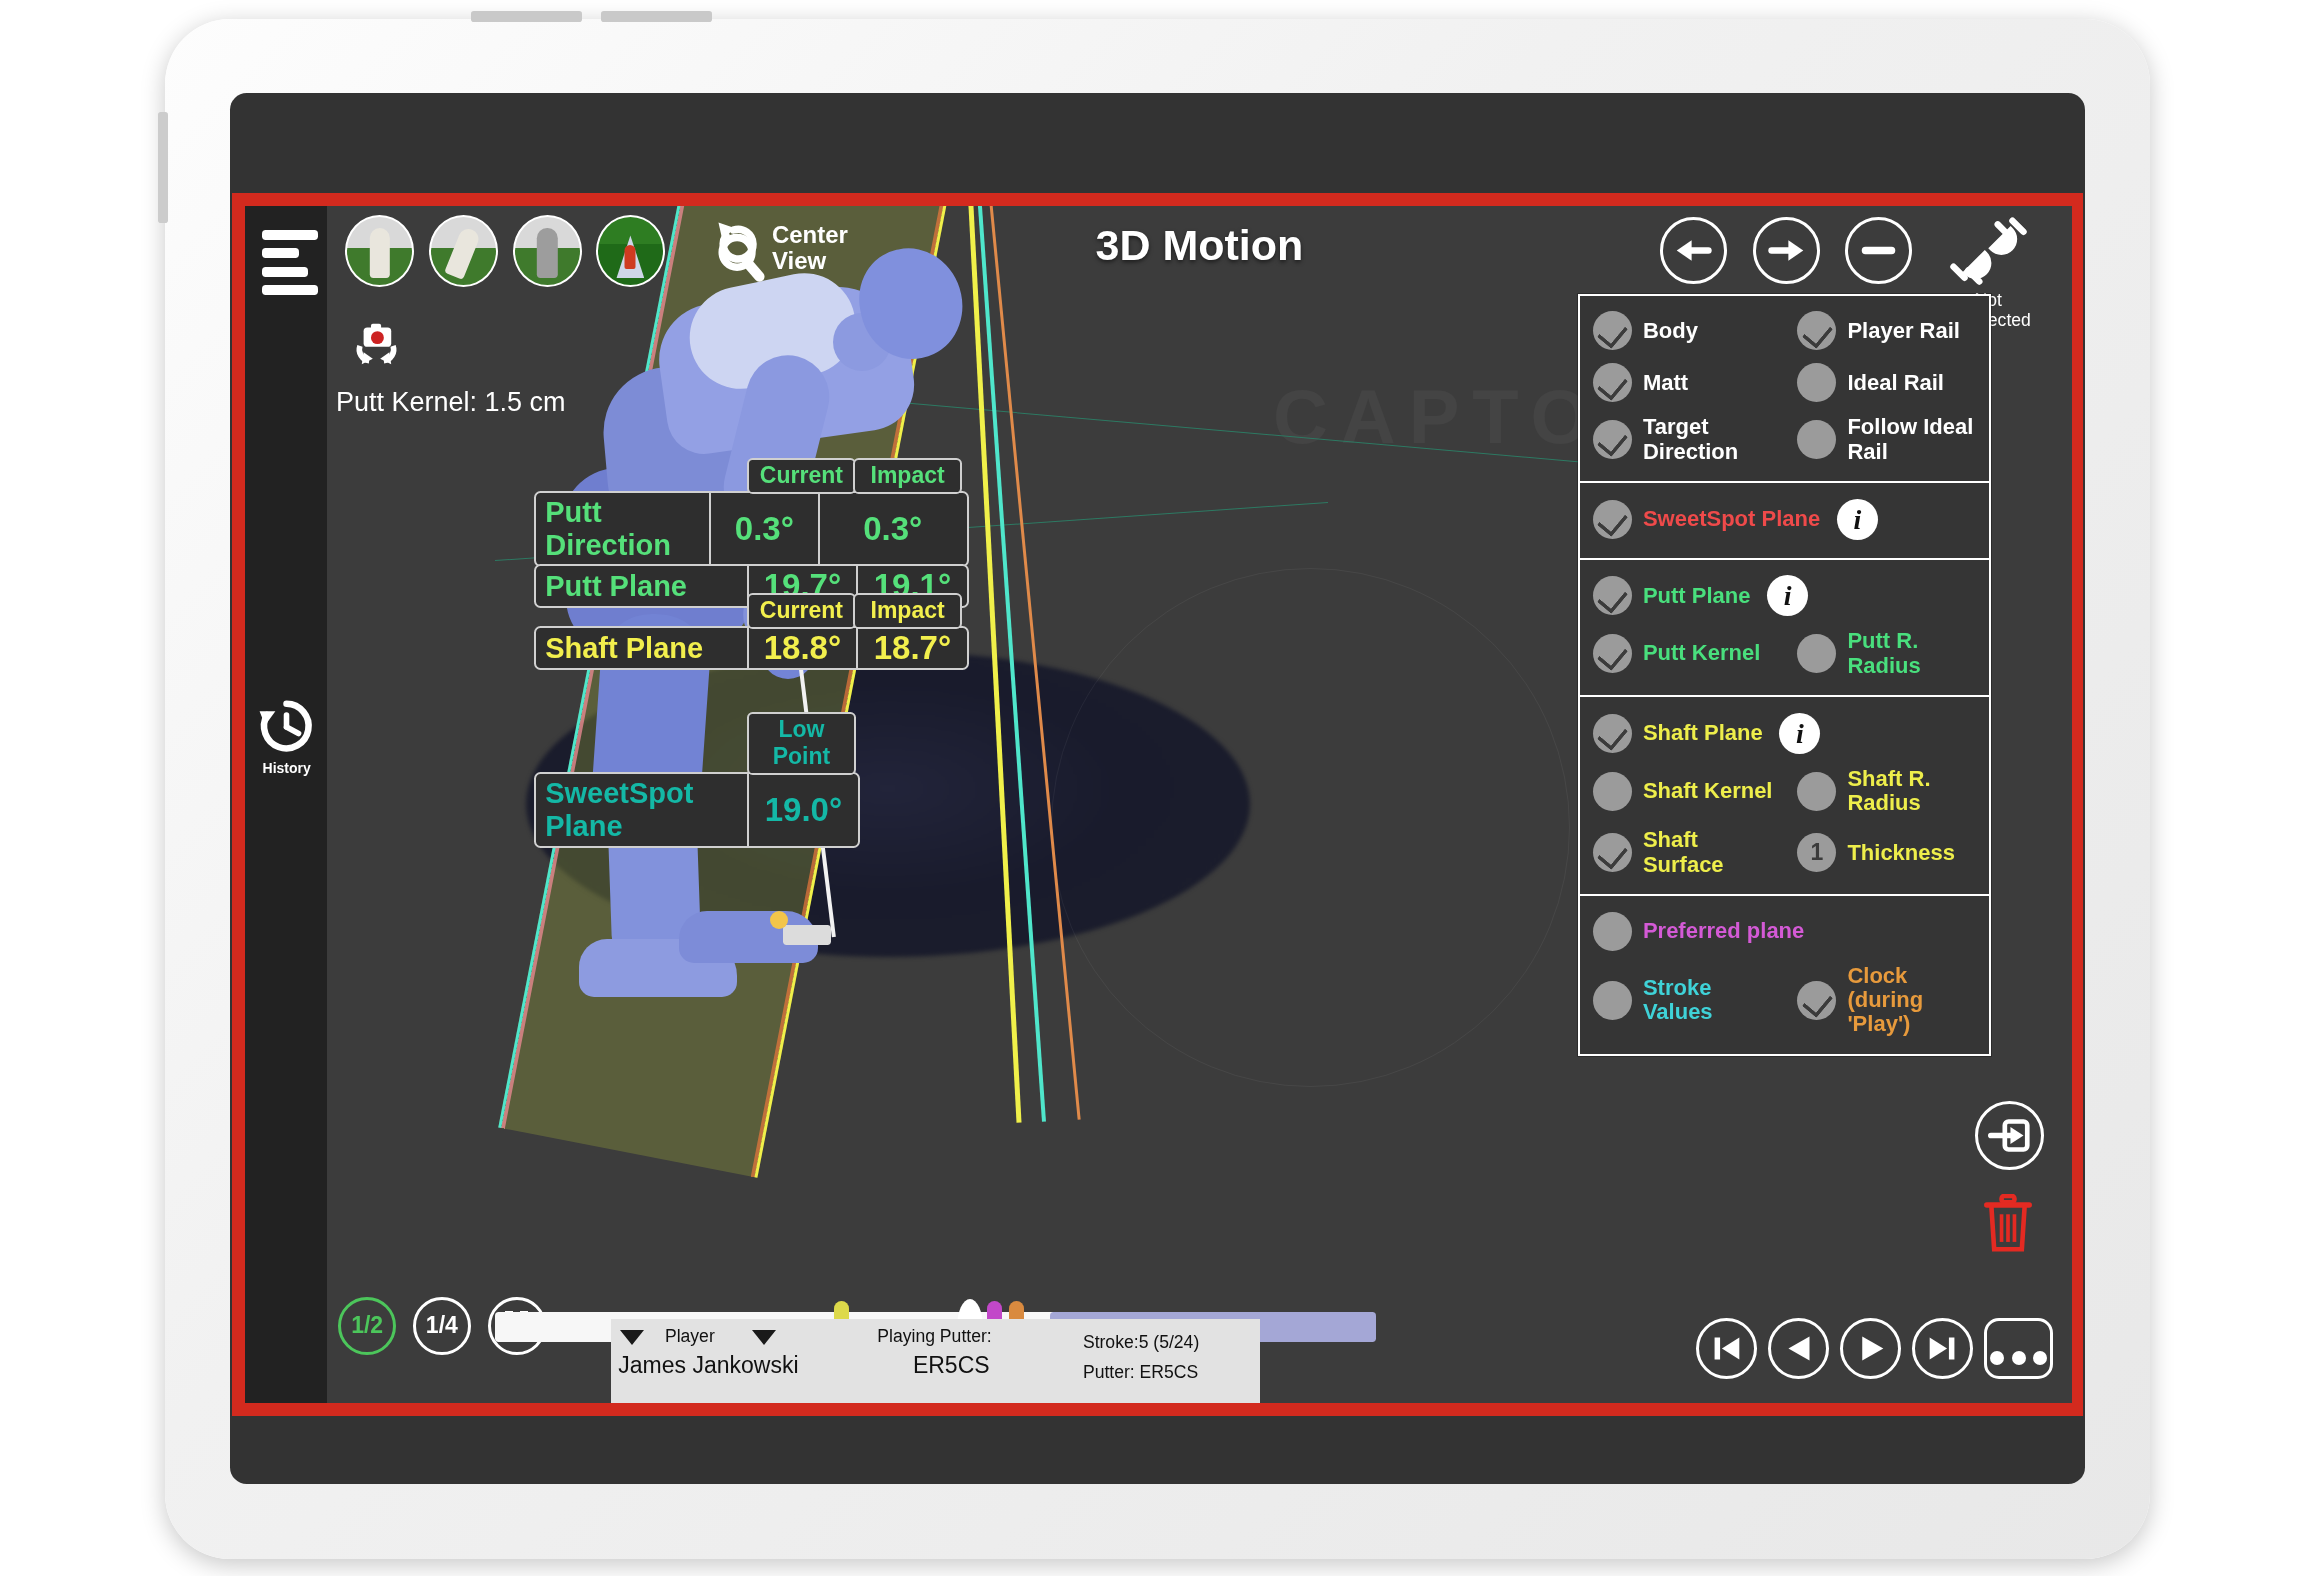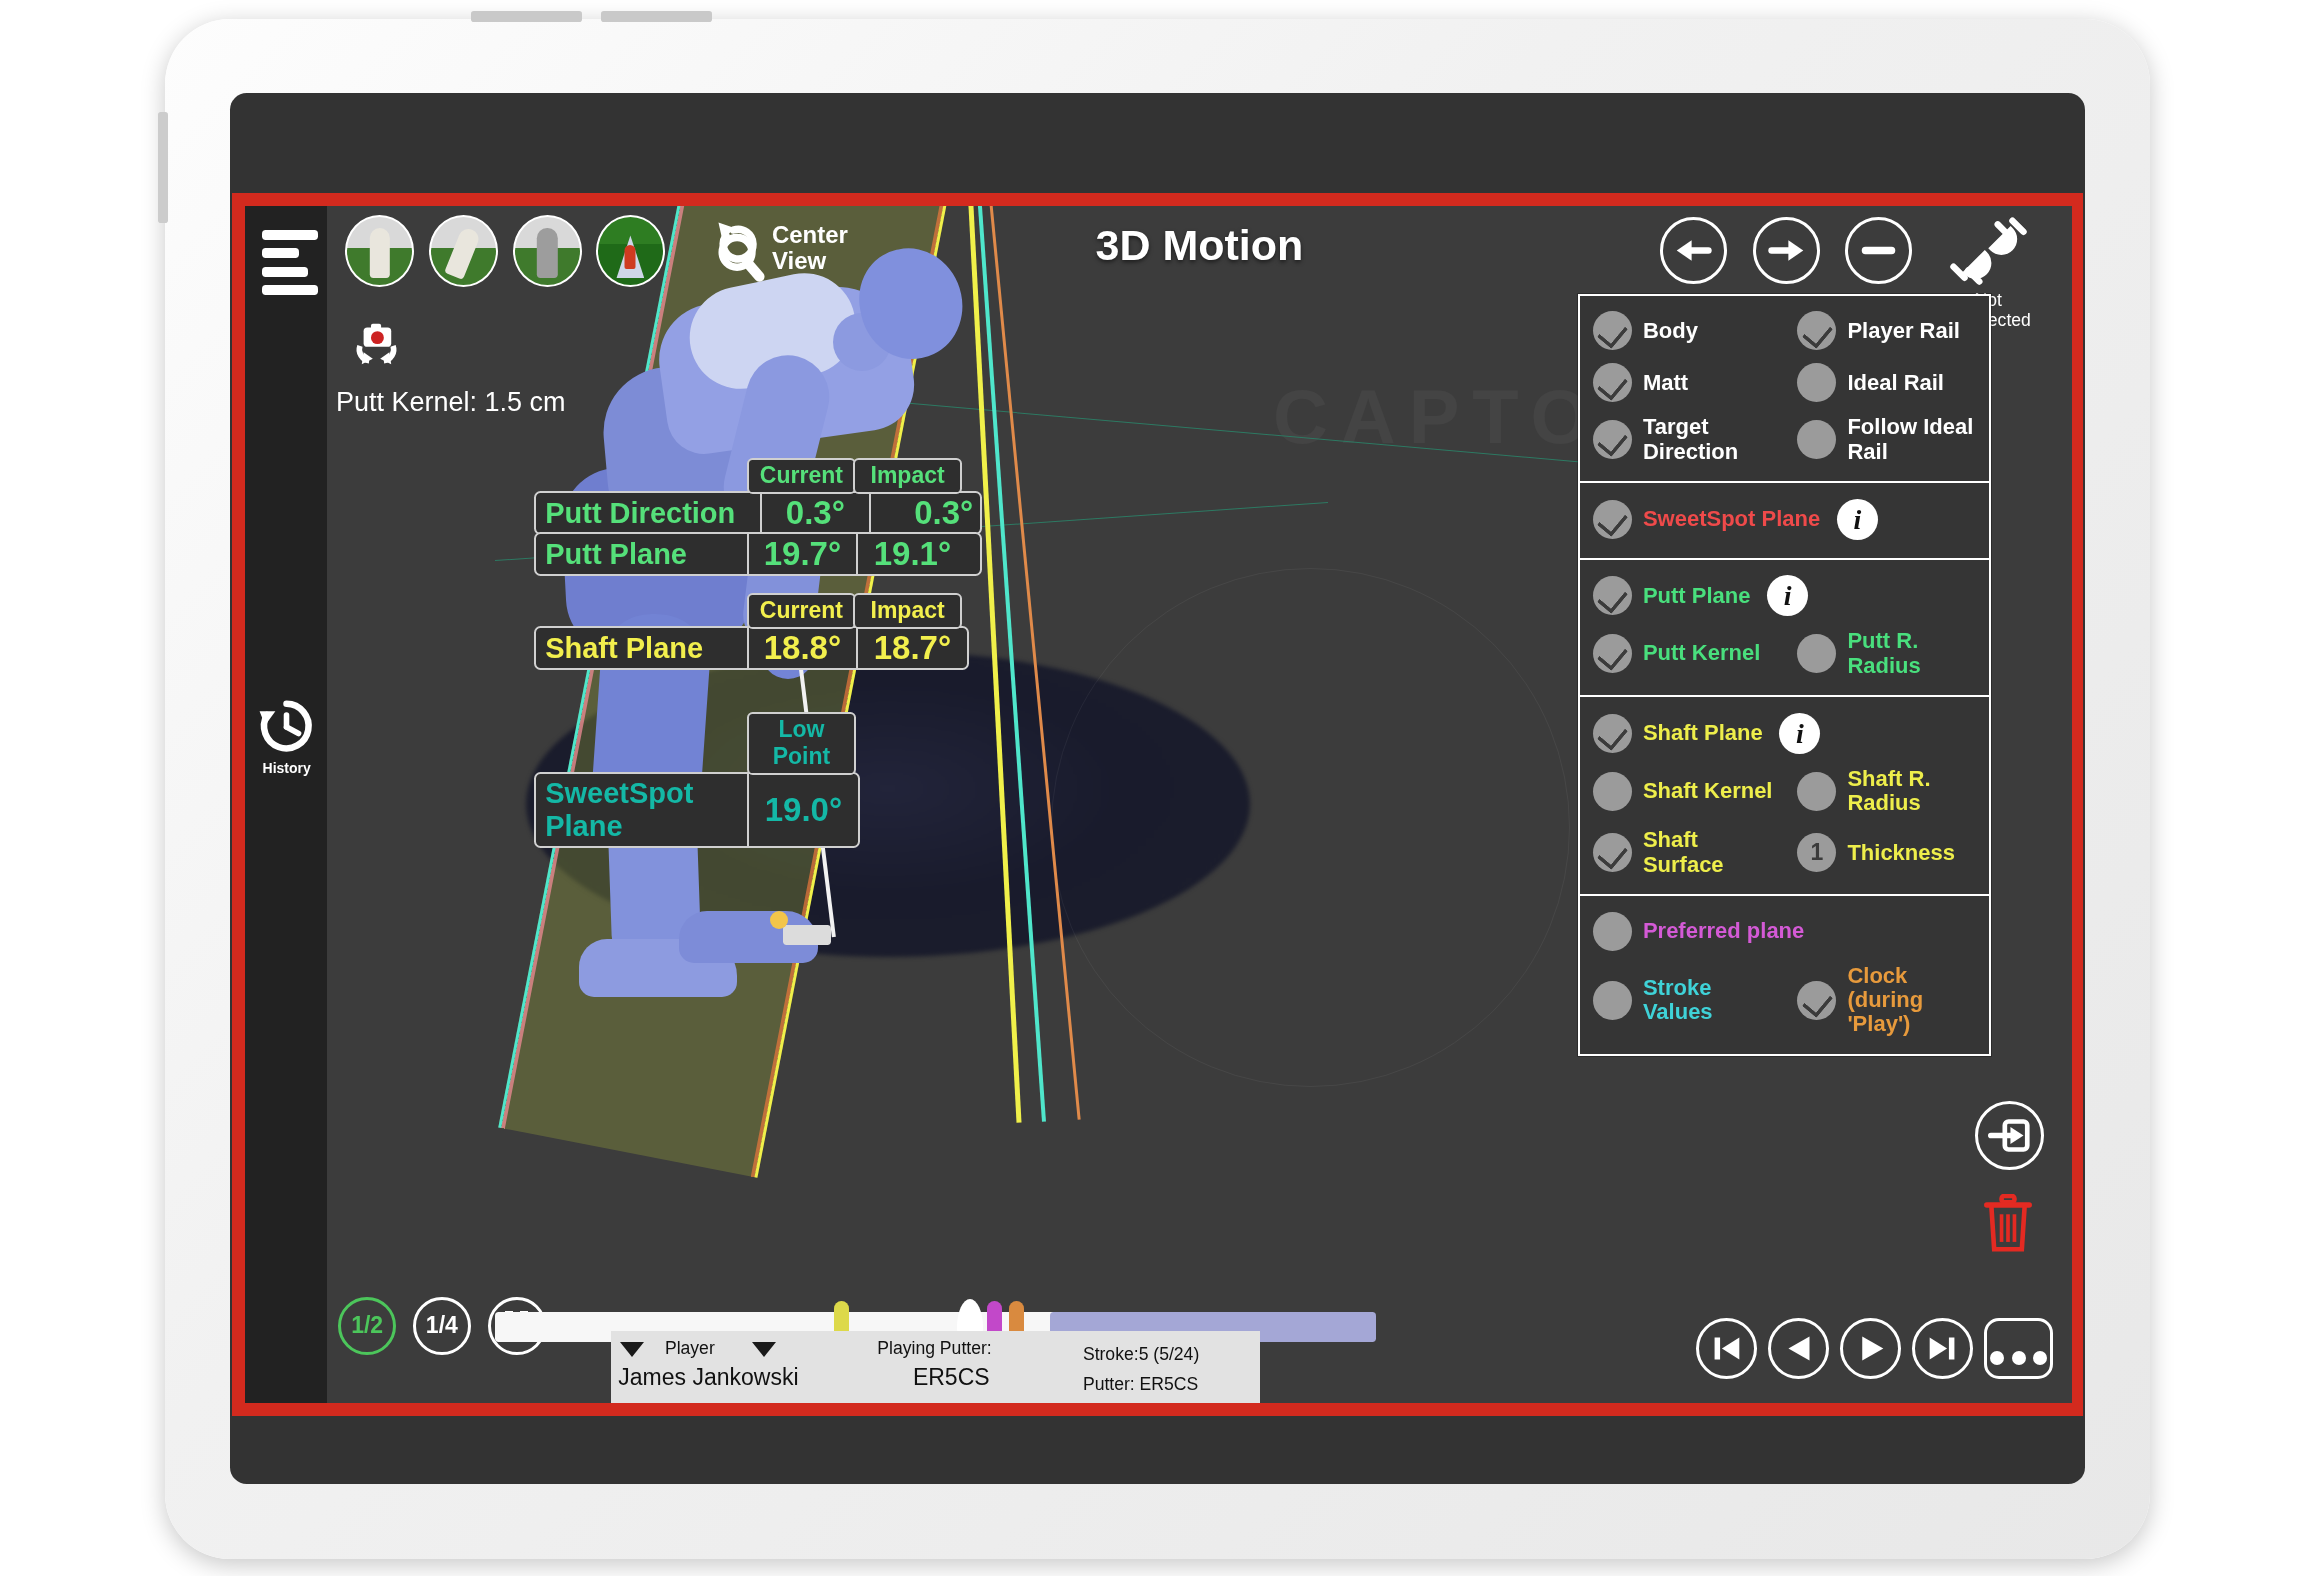--- a/index.html
+++ b/index.html
@@ -290,21 +290,21 @@
     background:#a4a7d6; border-radius:3.7px; }
   .marker { position:absolute; top:-11px; width:15px; height:52px; border-radius:7.4px; }
   #mk-yellow { left:38.5%; background:#ddd94a; }
   #mk-magenta{ left:55.9%; background:#c248c9; }
   #mk-orange { left:58.3%; background:#d98a3f; }
   #scrub-handle { position:absolute; left:52.4%; top:-13px; width:26px; height:56px;
     background:#ffffff; border-radius:50%; cursor:pointer; }
 
   
   #info-bar {
-    position:absolute; left:366px; bottom:0; width:649px; height:72px;
+    position:absolute; left:366px; bottom:0; width:649px; height:84px;
     background:#e2e2e2; display:flex; z-index:28;
   }
   .ib-col { position:relative; height:100%; }
   #ib-player { width:246px; border-right:0; }
   #ib-putter { width:213px; }
   #ib-stroke { width:190px; }
   .caret { position:absolute; width:0; height:0; border-left:12px solid transparent;
     border-right:12px solid transparent; border-top:15px solid #1a1a1a; cursor:pointer; }
   #caret-l { left:9.3px; top:11px; }
   #caret-r { left:141px; top:11px; }
@@ -463,21 +463,21 @@
           <polygon points="50,46 38,40 48,33" fill="#fff"></polygon>
         </svg>
         <div id="putt-kernel-label">Putt Kernel: 1.5 cm</div>
 
         <div class="tbl" id="tbl-putt">
             <div class="tbl-head-row" style="margin-left: 213px;">
               <div class="hcell green" style="width: 109px;">Current</div>
               <div class="hcell green" style="width: 109px;">Impact</div>
             </div>
             <div class="row">
-              <div class="cell-label green" style="width: 226px;">Putt Direction</div>
+              <div class="cell-label green" style="width: 175px;">Putt Direction</div>
               <div class="cell-val green" style="width: 109px;">0.3°</div>
               <div class="cell-val green" style="width: 109px; padding-left: 44px;">0.3°</div>
             </div>
             <div class="row">
               <div class="cell-label green" style="width: 213px;">Putt Plane</div>
               <div class="cell-val green" style="width: 109px;">19.7°</div>
               <div class="cell-val green" style="width: 109px;">19.1°</div>
             </div>
           </div>
         <div class="tbl" id="tbl-shaft">

